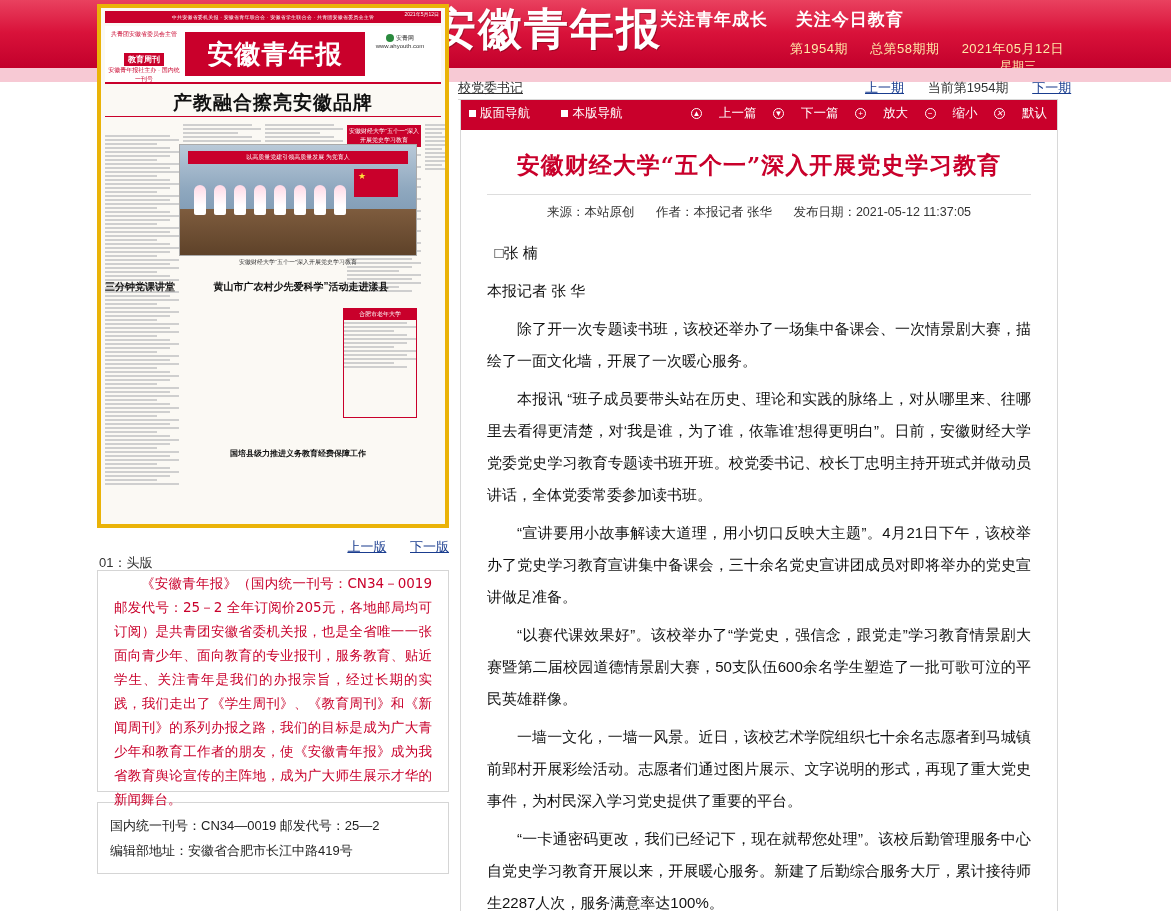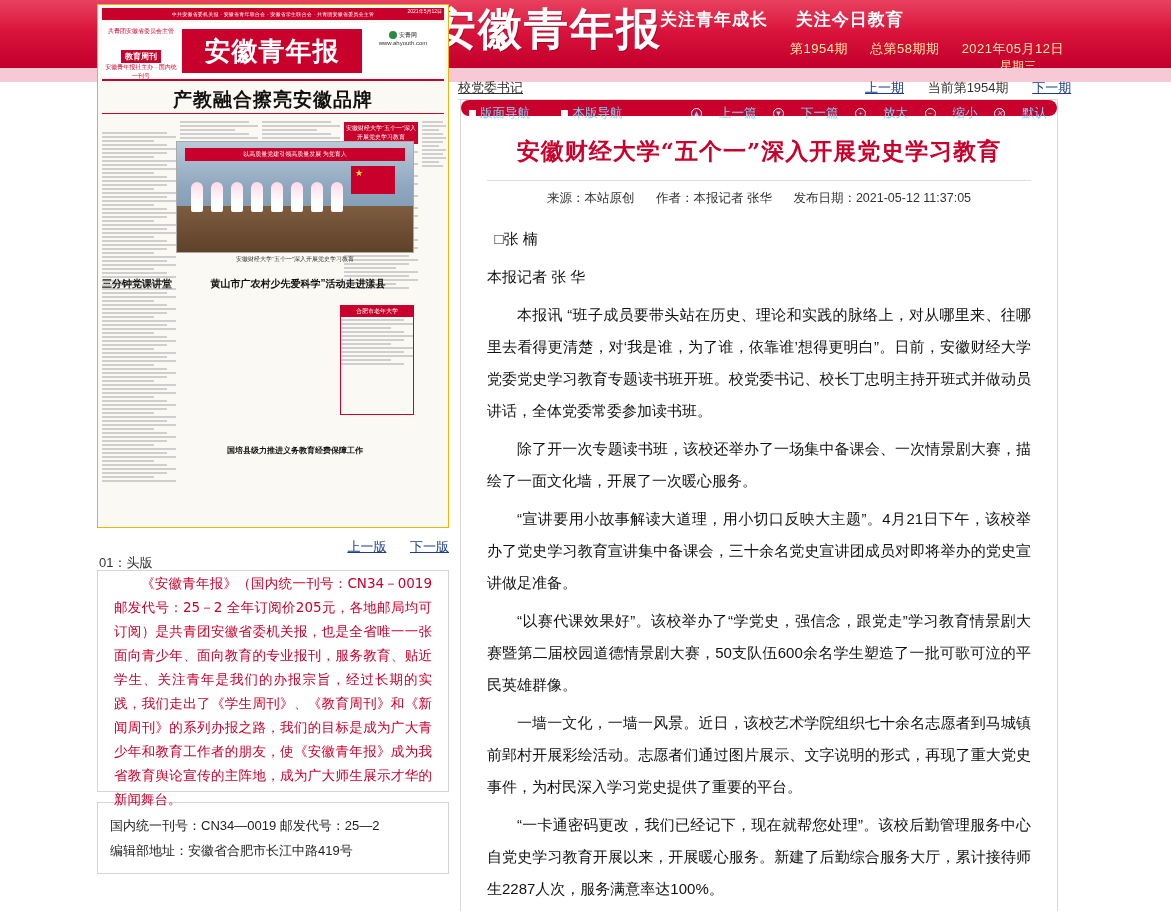--- a/index.html
+++ b/index.html
@@ -61,21 +61,21 @@
   .nav-links a.plain { color:#333; text-decoration:none; }
   .navrow-rule {
     position:absolute; top:99px; left:458px; width:600px; height:1px; background:#d8d8d8;
   }
 
   
   .left-col { position:absolute; left:97px; top:4px; width:352px; }
 
   .paper-thumb {
     position:relative; width:352px; height:524px;
-    border:1px solid #eab308; background:#fbf9f4;
+    border:4px solid #eab308; background:#fbf9f4;
     overflow:hidden;
   }
   .pt-topbar {
     position:absolute; top:3px; left:4px; right:4px; height:12px;
     background:#c9002b;
     font-size:5px; color:#fff; line-height:12px; text-align:center;
     letter-spacing:0.2px;
   }
   .pt-date {
     position:absolute; top:3px; right:6px; font-size:5px; color:#fff;
@@ -204,23 +204,22 @@
     padding:10px 12px; font-size:13px; line-height:25px; color:#222;
   }
 
   
   .right-col {
     position:absolute; left:460px; top:100px; width:598px; bottom:0;
     border-left:1px solid #d8d8d8; border-right:1px solid #d8d8d8;
     background:#fff;
   }
   .toolbar {
-    position:relative; height:16px; background:#c9002b; color:#7dd3fc;
+    position:relative; height:30px; background:#c9002b; color:#ffffff;
     font-size:12.5px;
-    border-radius:10px;
   }
   .toolbar .left { position:absolute; left:8px; top:5px; }
   .toolbar .left span { margin-right:14px; }
   .sq { display:inline-block; width:7px; height:7px; background:#fff; margin-right:4px; }
   .toolbar .right { position:absolute; right:10px; top:5px; }
   .toolbar .right span { margin-left:13px; white-space:nowrap; }
   .circ {
     display:inline-block; width:11px; height:11px; border:1px solid #fff;
     border-radius:50%; line-height:9px; text-align:center; font-size:8px;
     margin-right:4px; vertical-align:middle;
@@ -572,22 +571,22 @@
       <div class="art-title">安徽财经大学“五个一”深入开展党史学习教育</div>
       <div class="art-rule"></div>
       <div class="art-meta">
         <span>来源：本站原创</span>
         <span>作者：本报记者 张华</span>
         <span>发布日期：2021-05-12 11:37:05</span>
       </div>
       <div class="art-body">
         <p class="sig">□张 楠</p>
         <p class="noind">本报记者 张 华</p>
+        <p>除了开一次专题读书班，该校还举办了一场集中备课会、一次情景剧大赛，描绘了一面文化墙，开展了一次暖心服务。</p>
         <p>本报讯 “班子成员要带头站在历史、理论和实践的脉络上，对从哪里来、往哪里去看得更清楚，对‘我是谁，为了谁，依靠谁’想得更明白”。日前，安徽财经大学党委党史学习教育专题读书班开班。校党委书记、校长丁忠明主持开班式并做动员讲话，全体党委常委参加读书班。</p>
-        <p>除了开一次专题读书班，该校还举办了一场集中备课会、一次情景剧大赛，描绘了一面文化墙，开展了一次暖心服务。</p>
         <p>“宣讲要用小故事解读大道理，用小切口反映大主题”。4月21日下午，该校举办了党史学习教育宣讲集中备课会，三十余名党史宣讲团成员对即将举办的党史宣讲做足准备。</p>
         <p>“以赛代课效果好”。该校举办了“学党史，强信念，跟党走”学习教育情景剧大赛暨第二届校园道德情景剧大赛，50支队伍600余名学生塑造了一批可歌可泣的平民英雄群像。</p>
         <p>一墙一文化，一墙一风景。近日，该校艺术学院组织七十余名志愿者到马城镇前郢村开展彩绘活动。志愿者们通过图片展示、文字说明的形式，再现了重大党史事件，为村民深入学习党史提供了重要的平台。</p>
         <p>“一卡通密码更改，我们已经记下，现在就帮您处理”。该校后勤管理服务中心自党史学习教育开展以来，开展暖心服务。新建了后勤综合服务大厅，累计接待师生2287人次，服务满意率达100%。</p>
       </div>
     </div>
   </div>
 
 </div>
 

